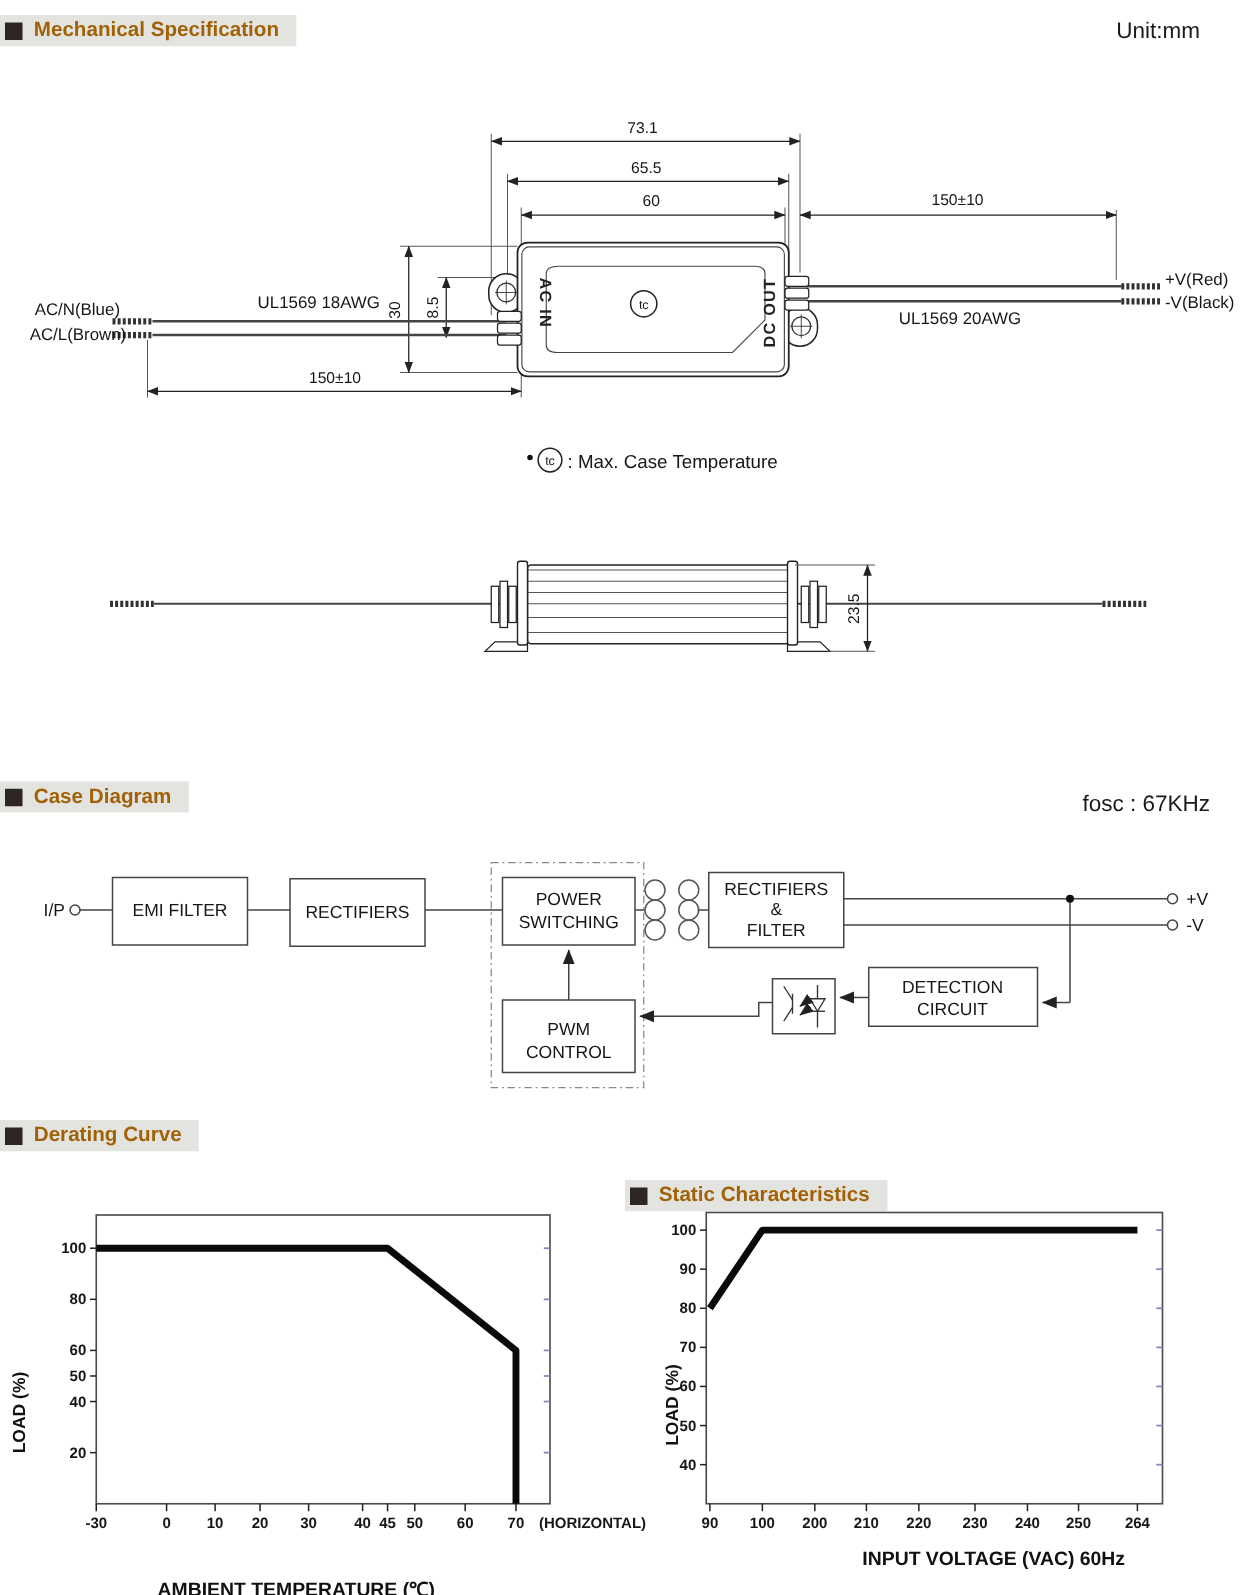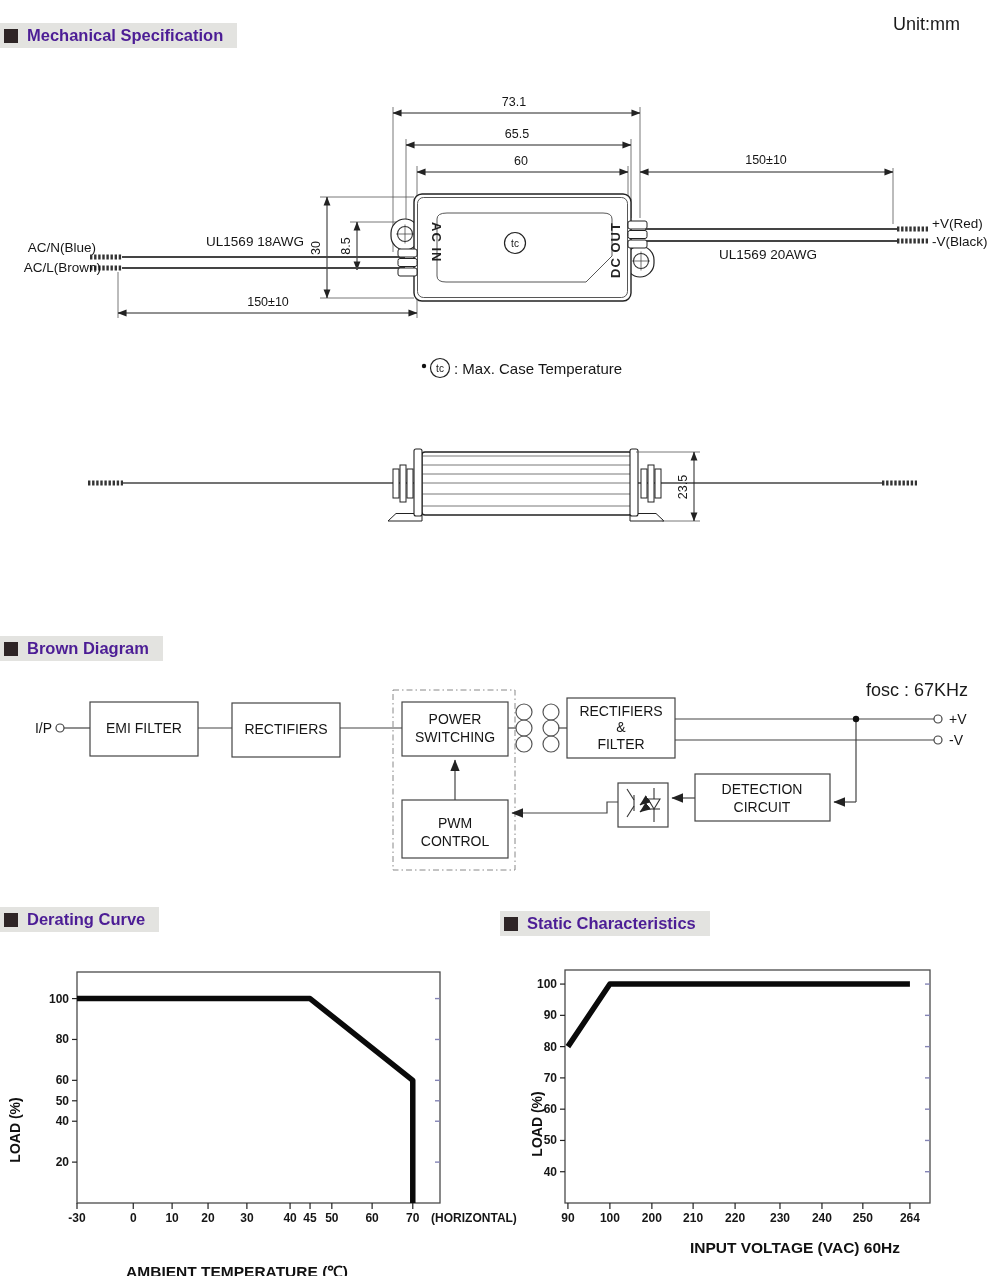--- a/index.html
+++ b/index.html
@@ -1,19 +1,19 @@
 <!DOCTYPE html>
 <html><head>
 <meta charset="utf-8">
 <style>
   html,body{margin:0;padding:0;background:#fff;}
   #page{position:relative;width:1000px;height:1276px;background:#fff;overflow:hidden;
         font-family:"Liberation Sans",sans-serif;color:#111;}
   .sec-header{position:absolute;display:inline-flex;align-items:center;gap:9px;
-        background:#e3e3e0;padding:3px 14px 3px 4px;font-weight:bold;font-size:16.5px;color:#4c1d95;margin-top:11px;}
+        background:#e3e3e0;padding:3px 14px 3px 4px;font-weight:bold;font-size:16.5px;color:#a16207;}
   .bullet{width:14px;height:14px;background:#2e2526;flex:0 0 auto;}
   .note{position:absolute;font-size:18px;color:#1a1a1a;}
   svg{position:absolute;left:0;overflow:visible;}
   svg text{font-family:"Liberation Sans",sans-serif;fill:#161616;}
   .dim{font-size:12.5px;}
   .lbl{font-size:13.5px;}
   .small{font-size:10px;}
   .case-lbl{font-size:13px;font-weight:bold;letter-spacing:1px;fill:#222;}
   .box-lbl{font-size:14px;}
   .io-lbl{font-size:14px;}
@@ -28,29 +28,29 @@
 <div id="page">
 
   <div class="sec-header" style="left:0;top:12px;">
     <span class="bullet"></span>
     <span>Mechanical Specification</span>
   </div>
   <div class="note" style="left:893px;top:14px;">Unit:mm</div>
 
   <div class="sec-header" style="left:0;top:625px;">
     <span class="bullet"></span>
-    <span>Brown Diagram</span>
+    <span>Case Diagram</span>
   </div>
-  <div class="note" style="left:866px;top:680px;">fosc : 67KHz</div>
+  <div class="note" style="left:866px;top:633px;">fosc : 67KHz</div>
 
   <div class="sec-header" style="left:0;top:896px;justify-content:center;">
     <span class="bullet"></span>
     <span>Derating Curve</span>
   </div>
-  <div class="sec-header" style="left:500px;top:900px;">
+  <div class="sec-header" style="left:500px;top:944px;">
     <span class="bullet"></span>
     <span>Static Characteristics</span>
   </div>
 
   <svg style="top:60px;" width="1000" height="340" viewBox="0 60 1000 340">
     <defs>
       <marker id="m1e" viewBox="0 0 10 10" refX="9.5" refY="5" markerWidth="9" markerHeight="9" orient="auto">
         <path d="M0,1.2 L10,5 L0,8.8 Z" fill="#222"></path>
       </marker>
       <marker id="m1s" viewBox="0 0 10 10" refX="9.5" refY="5" markerWidth="9" markerHeight="9" orient="auto-start-reverse">

